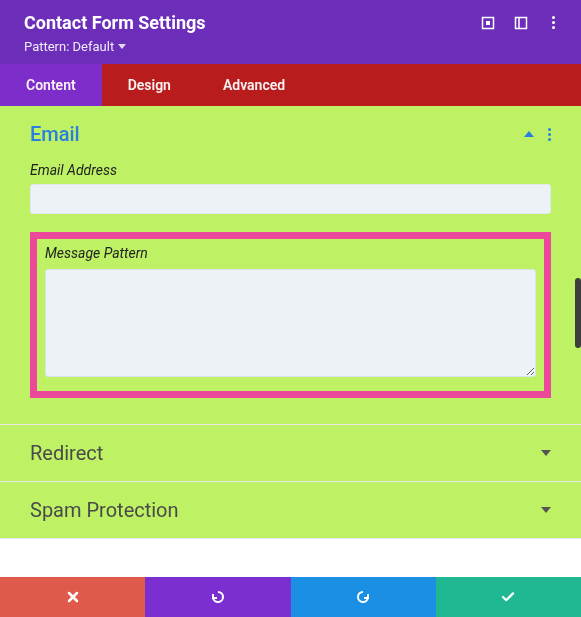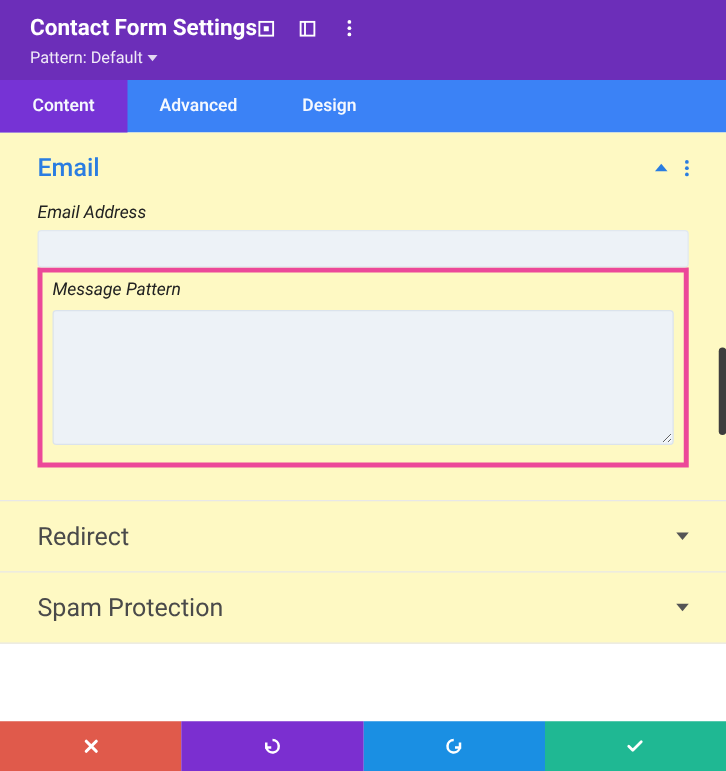--- a/index.html
+++ b/index.html
@@ -12,20 +12,21 @@
     position: relative;
   }
   .header {
     background: #6c2eb9;
     color: #fff;
     padding: 12px 20px 10px 24px;
   }
   .header-top {
     display: flex;
     align-items: center;
+    justify-content: space-between;
   }
   .title {
     font-size: 18px;
     font-weight: 700;
   }
   .header-icons {
     display: flex;
     gap: 18px;
     align-items: center;
   }
@@ -47,36 +48,36 @@
   }
   .caret-down {
     width:0;height:0;
     border-left:4px solid transparent;
     border-right:4px solid transparent;
     border-top:5px solid #fff;
     display:inline-block;
     opacity:.9;
   }
   .tabs {
-    background: #3b82f6;
+    background: #b91c1c;
     display:flex;
     color:#fff;
     font-size:14px;
     font-weight:600;
   }
   .tab {
     padding: 13px 26px;
     cursor:pointer;
     opacity:.95;
   }
   .tab.active {
     background:#7a2fd4;
   }
   .panel {
-    background:#fef9c3;
+    background:#bef264;
   }
   .section {
     border-bottom: 1px solid #e8e8e8;
     padding: 0;
   }
   .section-head {
     display:flex;
     align-items:center;
     justify-content:space-between;
     padding: 16px 30px;
@@ -129,22 +130,23 @@
   .text-input {
     width:100%;
     background:#edf2f7;
     border:1px solid #e1e8ef;
     border-radius:3px;
     height:30px;
     padding:4px 8px;
     font-size:13px;
   }
   .highlight-block {
-    border:4px solid #ec4899;
+    border:7px solid #ec4899;
     padding:6px 8px 10px 8px;
+    margin-top:18px;
   }
   .highlight-block .field-label {
     margin: 0 0 8px 0;
     font-size:14px;
     color:#222;
   }
   .pattern-area {
     width:100%;
     height:108px;
     background:#edf2f7;
@@ -214,22 +216,22 @@
     </div>
   </div>
   <div class="preset">
     <span>Pattern: Default</span>
     <span class="caret-down"></span>
   </div>
 </div>
 
 <div class="tabs">
   <div class="tab active">Content</div>
+  <div class="tab">Design</div>
   <div class="tab">Advanced</div>
-  <div class="tab">Design</div>
 </div>
 
 <div class="panel">
 
   <div class="section sec-open">
     <div class="section-head">
       <div class="sec-title">Email</div>
       <div class="sec-actions">
         <span class="chev chev-up"></span>
         <div class="vdots blue">

